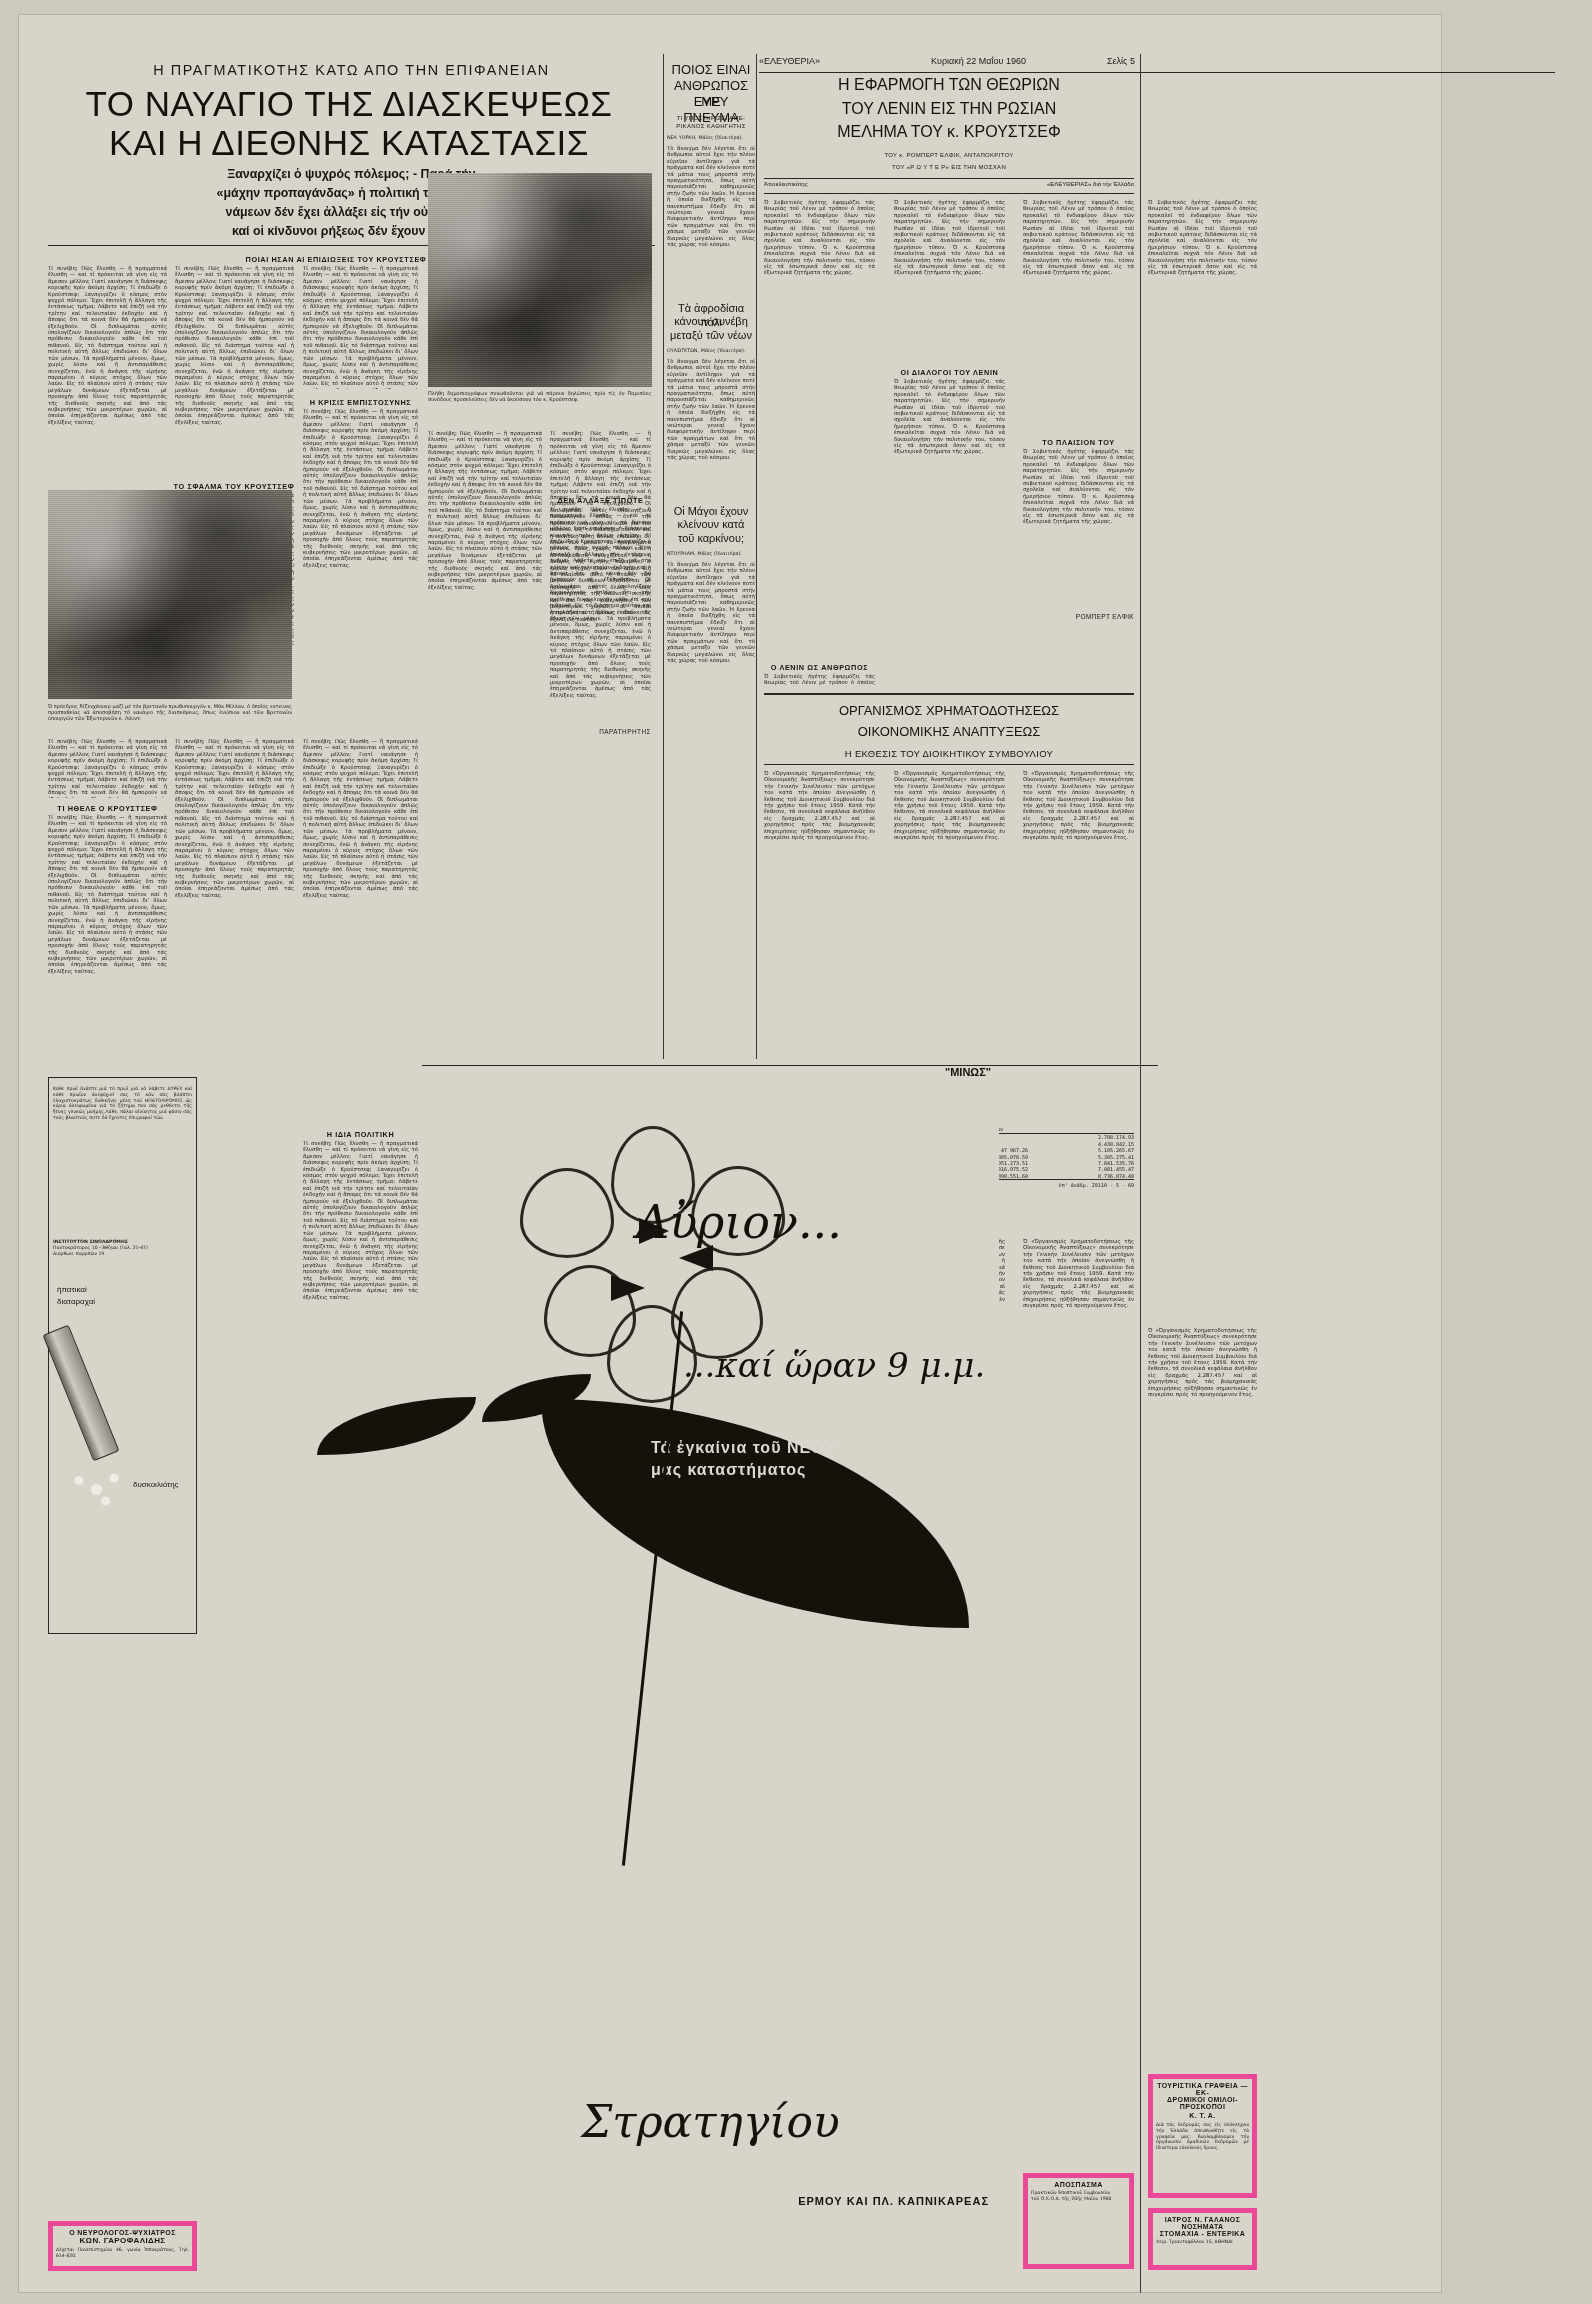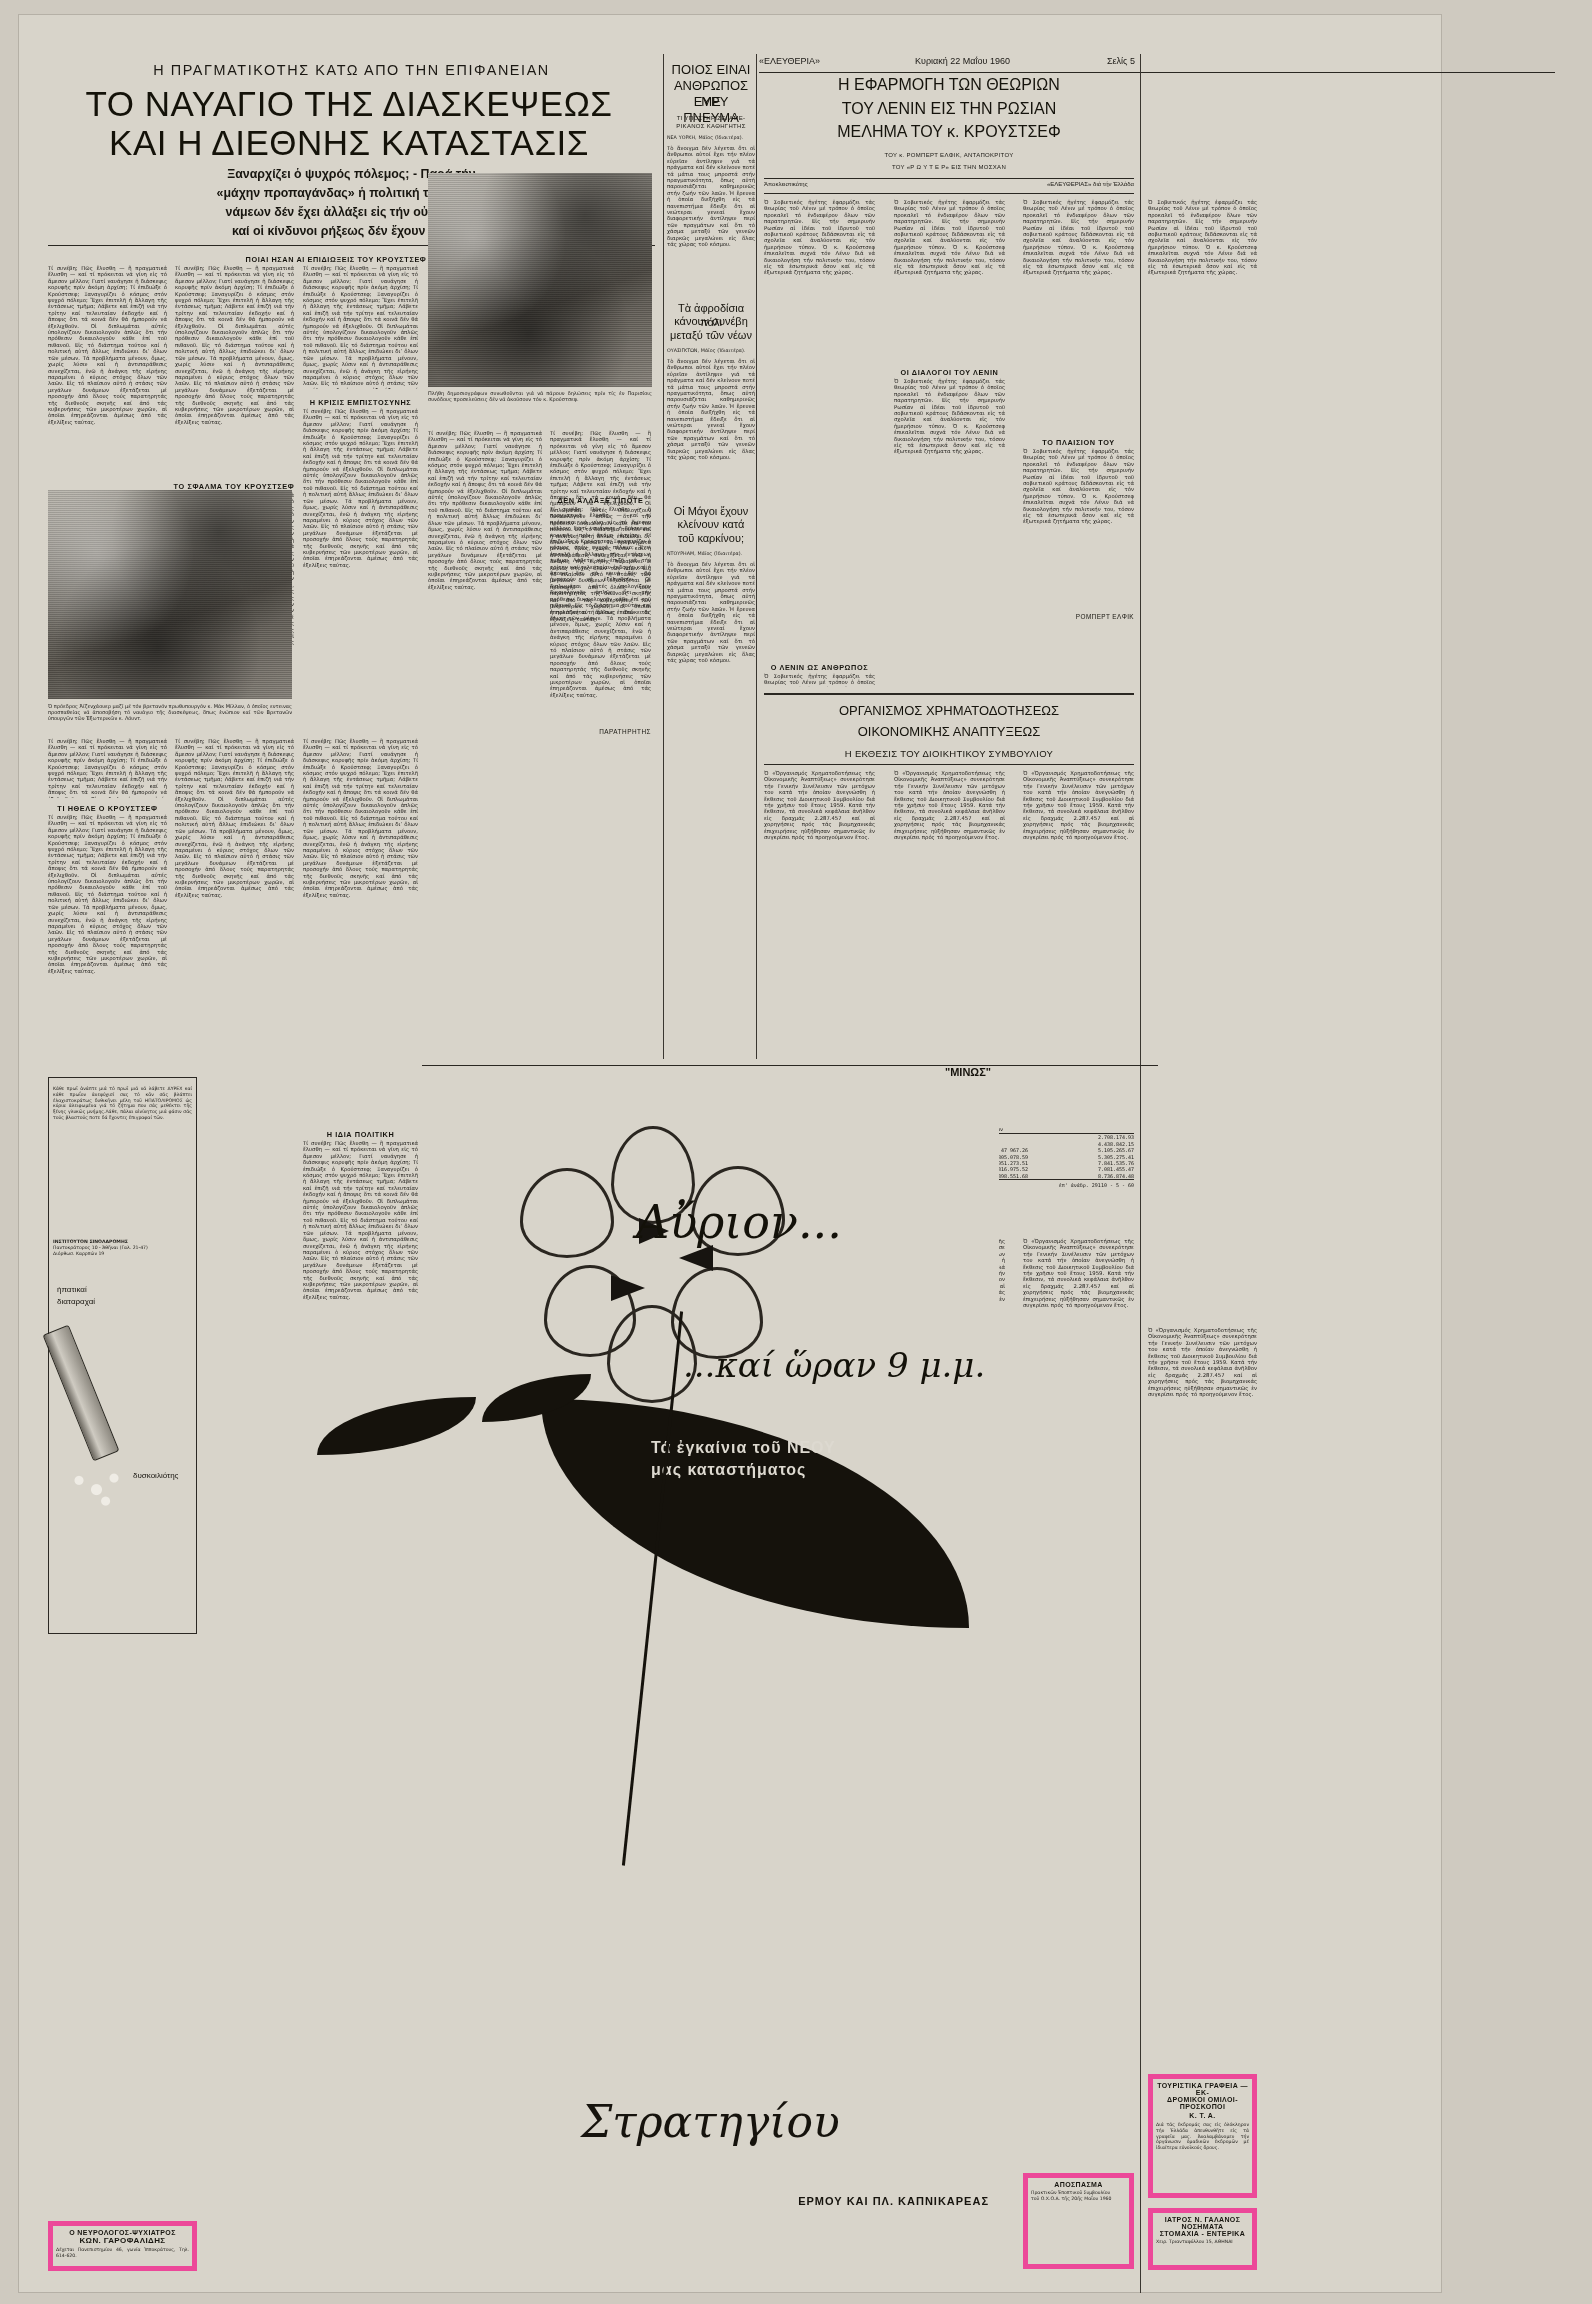--- a/index.html
+++ b/index.html
@@ -100,21 +100,21 @@
   .tiny{font-family:"DejaVu Sans",sans-serif;font-size:4.6px;line-height:5.8px;color:#1e1c18;text-align:justify;}
 </style>
 </head>
 <body>
 
 <div class="page">
  <div class="sheet">
 
   <div id="masthead-strip">
      <span style="left:0px;">«ΕΛΕΥΘΕΡΙΑ»</span>
-     <span style="left:144px;padding-left:12px;">Κυριακή 22 Μαΐου 1960</span>
+     <span style="left:160px;padding-left:12px;">Κυριακή 22 Μαΐου 1960</span>
      <span style="left:348px;">Σελίς 5</span>
   </div>
   <div class="rule hr-thin" style="position:absolute;left:741px;top:58px;width:796px;"></div>
 
   <div class="hd kicker" style="position:absolute;left:40px;top:48px;width:587px;">Η ΠΡΑΓΜΑΤΙΚΟΤΗΣ ΚΑΤΩ ΑΠΟ ΤΗΝ ΕΠΙΦΑΝΕΙΑΝ</div>
   <div class="hd bighead" style="position:absolute;left:25px;top:70px;width:612px;">ΤΟ ΝΑΥΑΓΙΟ ΤΗΣ ΔΙΑΣΚΕΨΕΩΣ</div>
   <div class="hd bighead" style="position:absolute;left:25px;top:109px;width:612px;">ΚΑΙ Η ΔΙΕΘΝΗΣ ΚΑΤΑΣΤΑΣΙΣ</div>
   <div class="hd subhead" style="position:absolute;left:60px;top:151px;width:547px;">Ξαναρχίζει ὁ ψυχρός πόλεμος; - Παρά τήν</div>
   <div class="hd subhead" style="position:absolute;left:60px;top:170px;width:547px;">«μάχην προπαγάνδας» ἡ πολιτική τῶν Μ. Δυ-</div>
   <div class="hd subhead" style="position:absolute;left:60px;top:189px;width:547px;">νάμεων δέν ἔχει ἀλλάξει εἰς τήν οὐσίαν της</div>
@@ -310,21 +310,21 @@
 
      <div style="position:relative;margin-top:29px;height:229px;">
         <div style="position:absolute;left:4px;top:0;font-size:8px;color:#16130d;">ἡπατικαί</div>
         <div style="position:absolute;left:4px;top:12px;font-size:8px;color:#16130d;">διαταραχαί</div>
         <div class="tube" style="left:14px;top:40px;width:26px;height:134px;transform:rotate(-22deg);"></div>
         <div style="position:absolute;left:12px;top:177px;width:70px;height:46px;
              background:radial-gradient(circle at 20% 40%,#efece5 4px,transparent 5px),
                         radial-gradient(circle at 45% 60%,#efece5 5px,transparent 6px),
                         radial-gradient(circle at 70% 35%,#efece5 4px,transparent 5px),
                         radial-gradient(circle at 58% 85%,#efece5 4px,transparent 5px);"></div>
-        <div style="position:absolute;left:80px;top:186px;font-size:8px;color:#16130d;">δυσκοιλιότης</div>
+        <div style="position:absolute;left:80px;top:195px;font-size:8px;color:#16130d;">δυσκοιλιότης</div>
      </div>
   </div>
 
   <div class="boxad" style="position:absolute;left:30px;top:2207px;width:149px;height:50px;padding:3px;box-sizing:border-box;">
     <div class="boxad-title">Ο ΝΕΥΡΟΛΟΓΟΣ-ΨΥΧΙΑΤΡΟΣ</div>
     <div class="boxad-title" style="font-size:8px;">ΚΩΝ. ΓΑΡΟΦΑΛΙΔΗΣ</div>
     <div class="tiny center" style="margin-top:2px;">Δέχεται Πανεπιστημίου 46, γωνία Ἰπποκράτους, Τηλ. 614-620.</div>
   </div>
 
   <div class="ad-wrap" style="left:404px;top:1057px;width:577px;height:1199px;">

